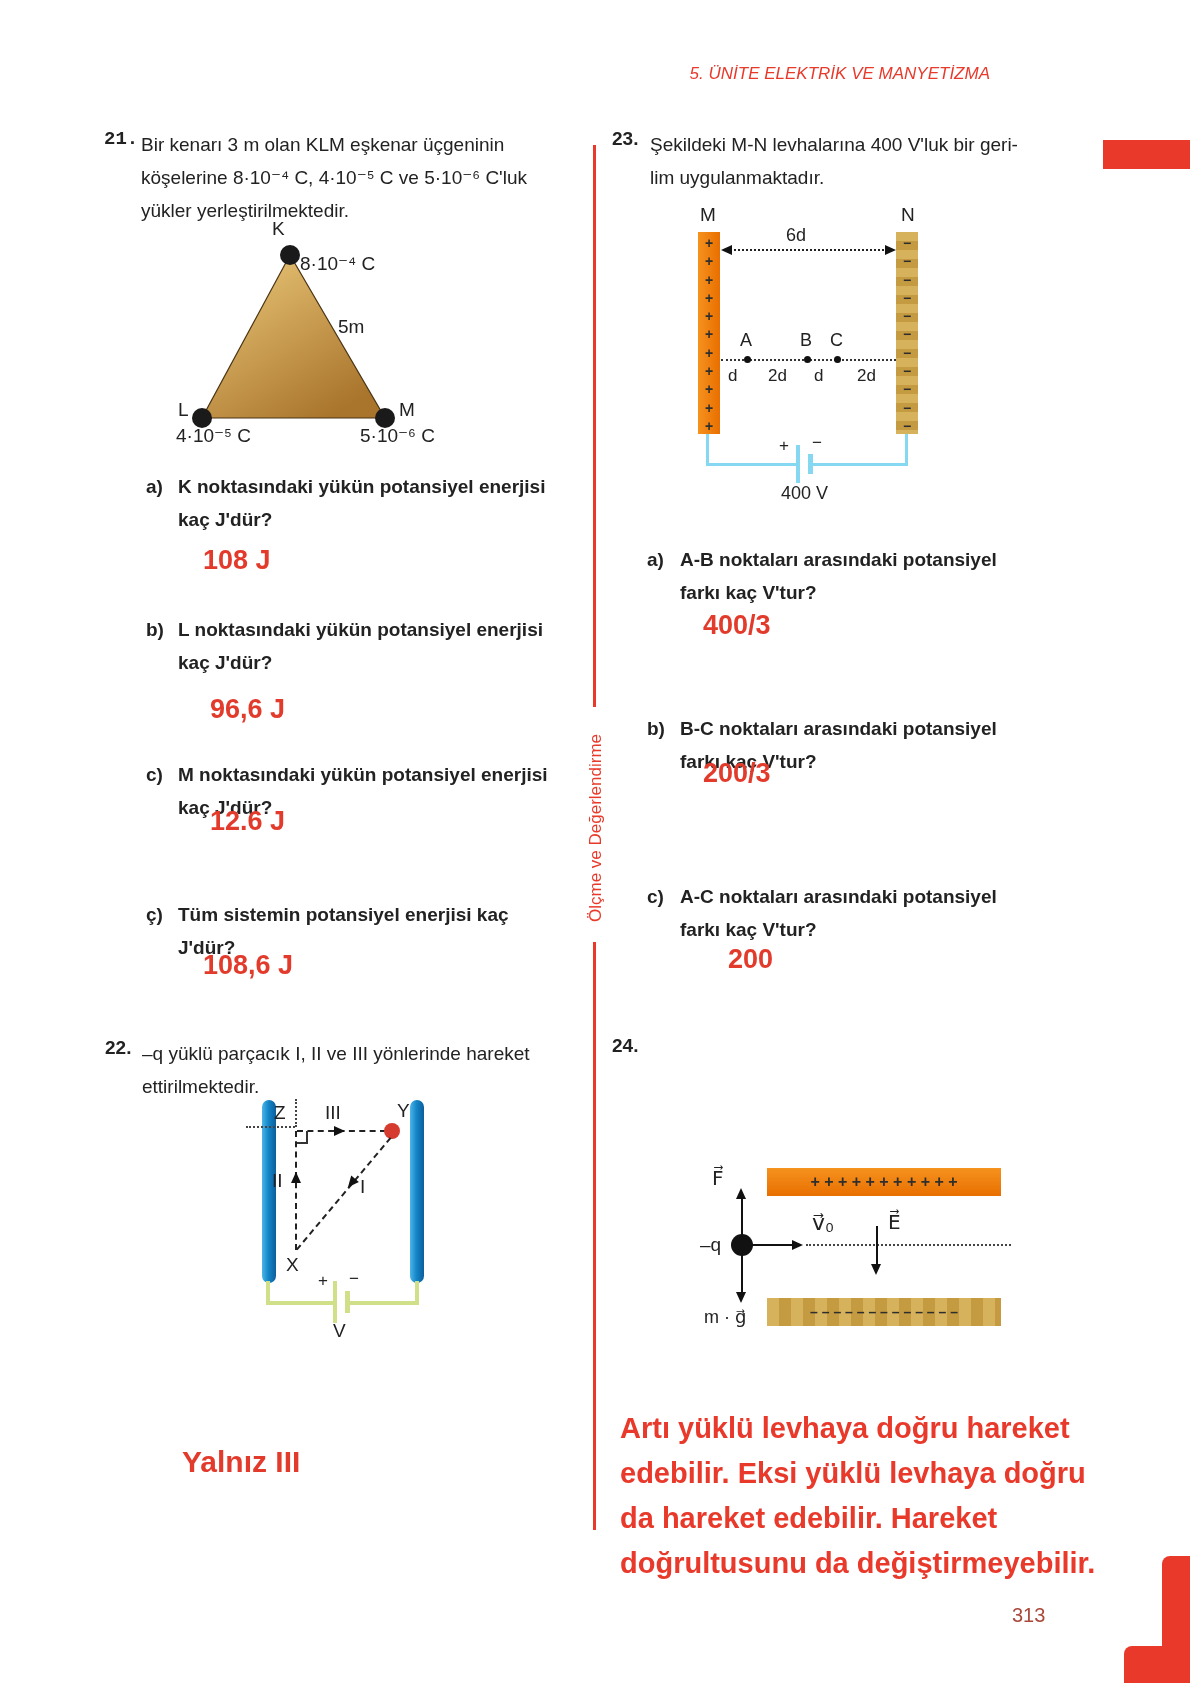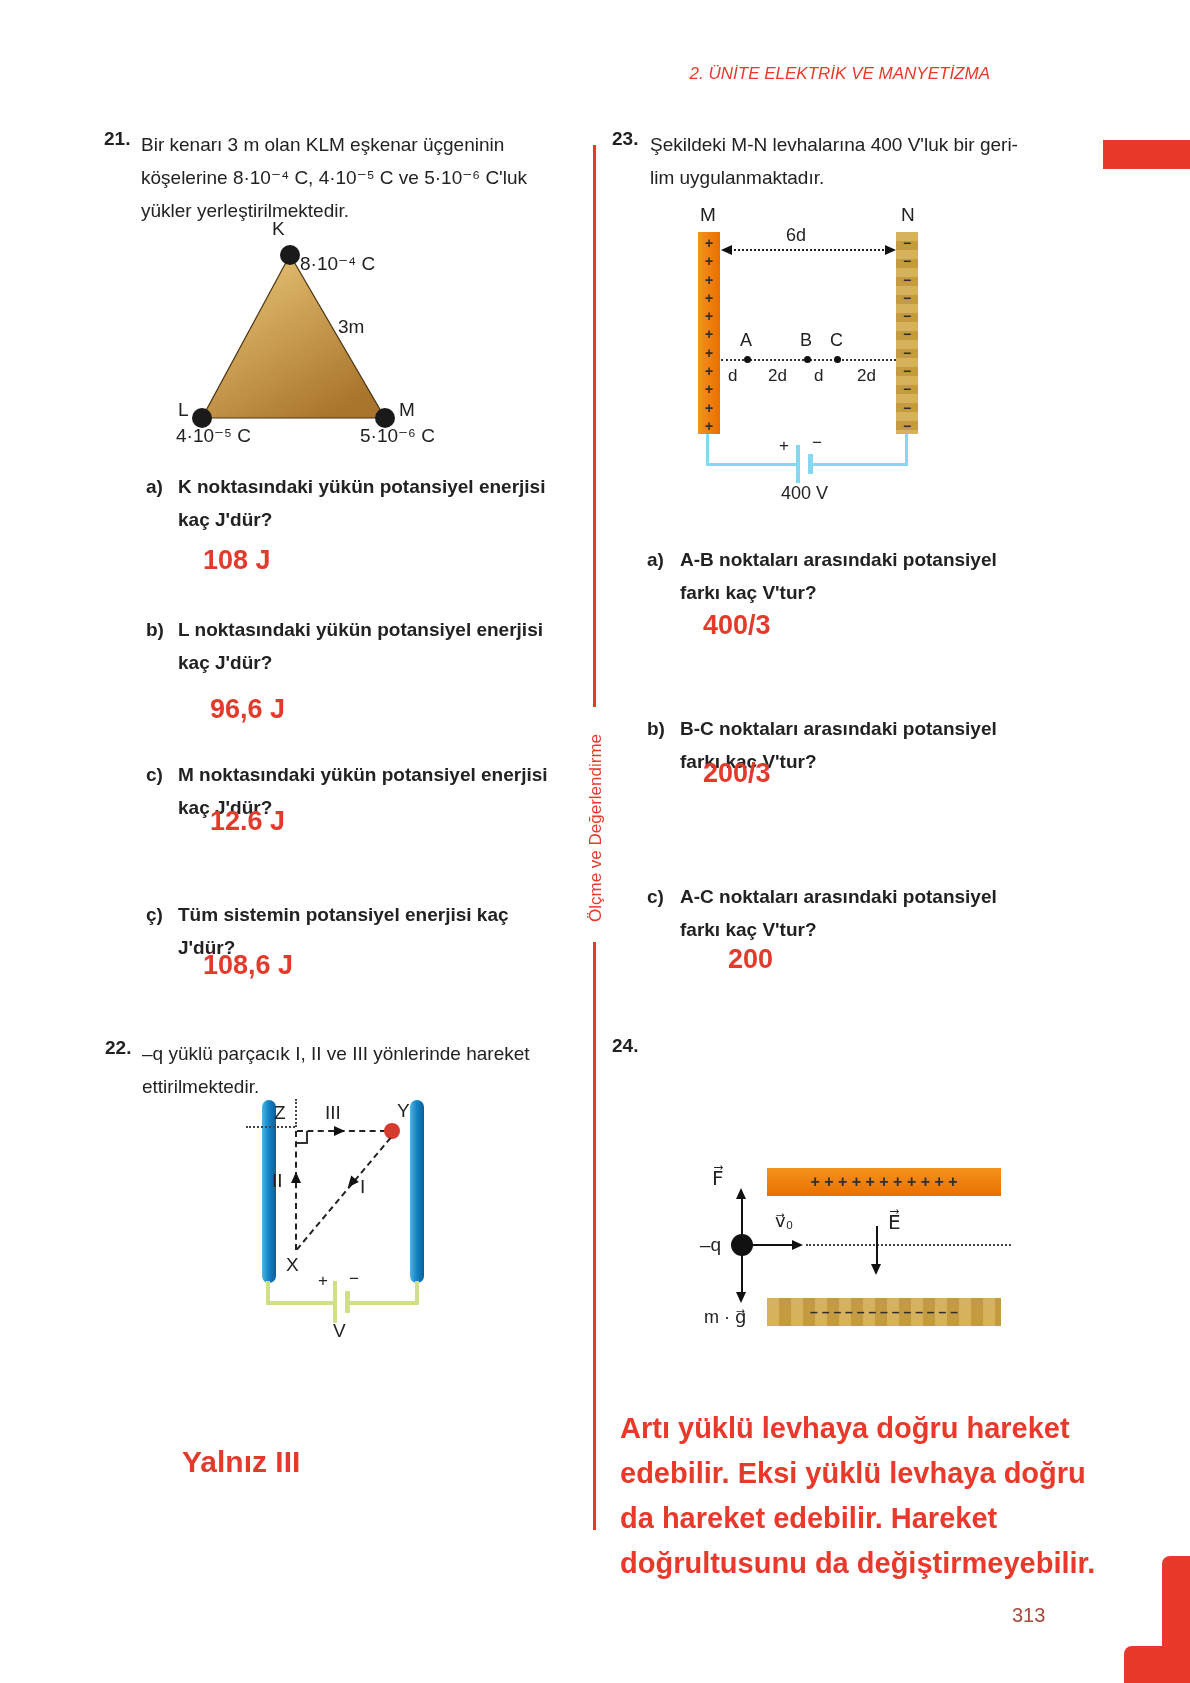--- a/index.html
+++ b/index.html
@@ -36,47 +36,47 @@
   .hplate{position:absolute;width:234px;height:28px;display:flex;align-items:center;justify-content:center;
           font-weight:bold;color:#2e2e2e;}
   .bigans{position:absolute;left:620px;top:1406px;width:560px;font-size:29px;font-weight:bold;
           color:#e8392b;line-height:45px;white-space:pre-line;}
 </style>
 </head>
 <body>
 
 <div class="page">
 
-  <div class="hdr">2. ÜNİTE   ELEKTRİK VE MANYETİZMA</div>
+  <div class="hdr">5. ÜNİTE   ELEKTRİK VE MANYETİZMA</div>
   <div class="redbar" style="left:1103px;top:140px;width:87px;height:29px;"></div>
 
   <div class="redbar" style="left:593px;top:145px;width:3px;height:562px;"></div>
   <div class="redbar" style="left:593px;top:942px;width:3px;height:588px;"></div>
   <div class="rotlbl">Ölçme ve Değerlendirme</div>
 
-  <div class="num" style="left:104px;top:128px;">21.</div>
+  <div class="num" style="left:104px;top:128px;font-family:Liberation Mono, monospace;">21.</div>
   <div class="txt" style="left:141px;top:128px;width:430px;">Bir kenarı 3 m olan KLM eşkenar üçgeninin
 köşelerine 8·10⁻⁴ C, 4·10⁻⁵ C ve 5·10⁻⁶ C'luk
 yükler yerleştirilmektedir.</div>
 
   <svg style="position:absolute;left:150px;top:225px;" width="290" height="210" viewBox="0 0 290 210">
     <defs>
       <linearGradient id="tg" x1="0" y1="0" x2="0.7" y2="1">
         <stop offset="0" stop-color="#eecd7e"></stop>
           <stop offset="1" stop-color="#a9742c"></stop>
       </linearGradient>
     </defs>
     <polygon points="140,30 52,193 235,193" fill="url(#tg)" stroke="#4a3414" stroke-width="1.2"></polygon>
     <circle cx="140" cy="30" r="10" fill="#1a1a1a"></circle>
     <circle cx="52" cy="193" r="10" fill="#1a1a1a"></circle>
     <circle cx="235" cy="193" r="10" fill="#1a1a1a"></circle>
   </svg>
   <div class="lbl" style="left:272px;top:218px;">K</div>
   <div class="lbl" style="left:300px;top:236px;margin-top:16px;">8·10⁻⁴ C</div>
-  <div class="lbl" style="left:338px;top:316px;">3m</div>
+  <div class="lbl" style="left:338px;top:316px;">5m</div>
   <div class="lbl" style="left:178px;top:399px;">L</div>
   <div class="lbl" style="left:176px;top:424px;">4·10⁻⁵ C</div>
   <div class="lbl" style="left:399px;top:399px;">M</div>
   <div class="lbl" style="left:360px;top:424px;">5·10⁻⁶ C</div>
 
   <div class="btxt" style="left:146px;top:470px;">a)</div>
   <div class="btxt" style="left:178px;top:470px;width:420px;">K noktasındaki yükün potansiyel enerjisi
 kaç J'dür?</div>
   <div class="ans" style="left:203px;top:545px;">108 J</div>
 
@@ -221,21 +221,21 @@
   <div class="solid" style="left:741px;top:1196px;width:2px;height:50px;"></div>
   <div class="tri-u" style="left:736px;top:1188px;"></div>
   <div class="lbl" style="left:712px;top:1166px;font-size:20px;">F⃗</div>
 
   <div class="solid" style="left:741px;top:1245px;width:2px;height:51px;"></div>
   <div class="tri-d" style="left:736px;top:1292px;"></div>
   <div class="lbl-s" style="left:704px;top:1306px;font-size:18px;">m · g⃗</div>
 
   <div class="solid" style="left:742px;top:1244px;width:54px;height:2px;"></div>
   <div class="tri-r" style="left:792px;top:1240px;"></div>
-  <div class="lbl-s" style="left:775px;top:1210px;font-size:18px;">v⃗₀</div>
+  <div class="lbl-s" style="left:812px;top:1210px;font-size:22px;">v⃗₀</div>
   <div class="hdot" style="left:806px;top:1244px;width:205px;"></div>
 
   <div class="solid" style="left:876px;top:1226px;width:2px;height:42px;"></div>
   <div class="tri-d" style="left:871px;top:1264px;"></div>
   <div class="lbl" style="left:888px;top:1210px;font-size:20px;">E⃗</div>
 
   <div class="bigans">Artı yüklü levhaya doğru hareket
 edebilir. Eksi yüklü levhaya doğru
 da hareket edebilir. Hareket
 doğrultusunu da değiştirmeyebilir.</div>

